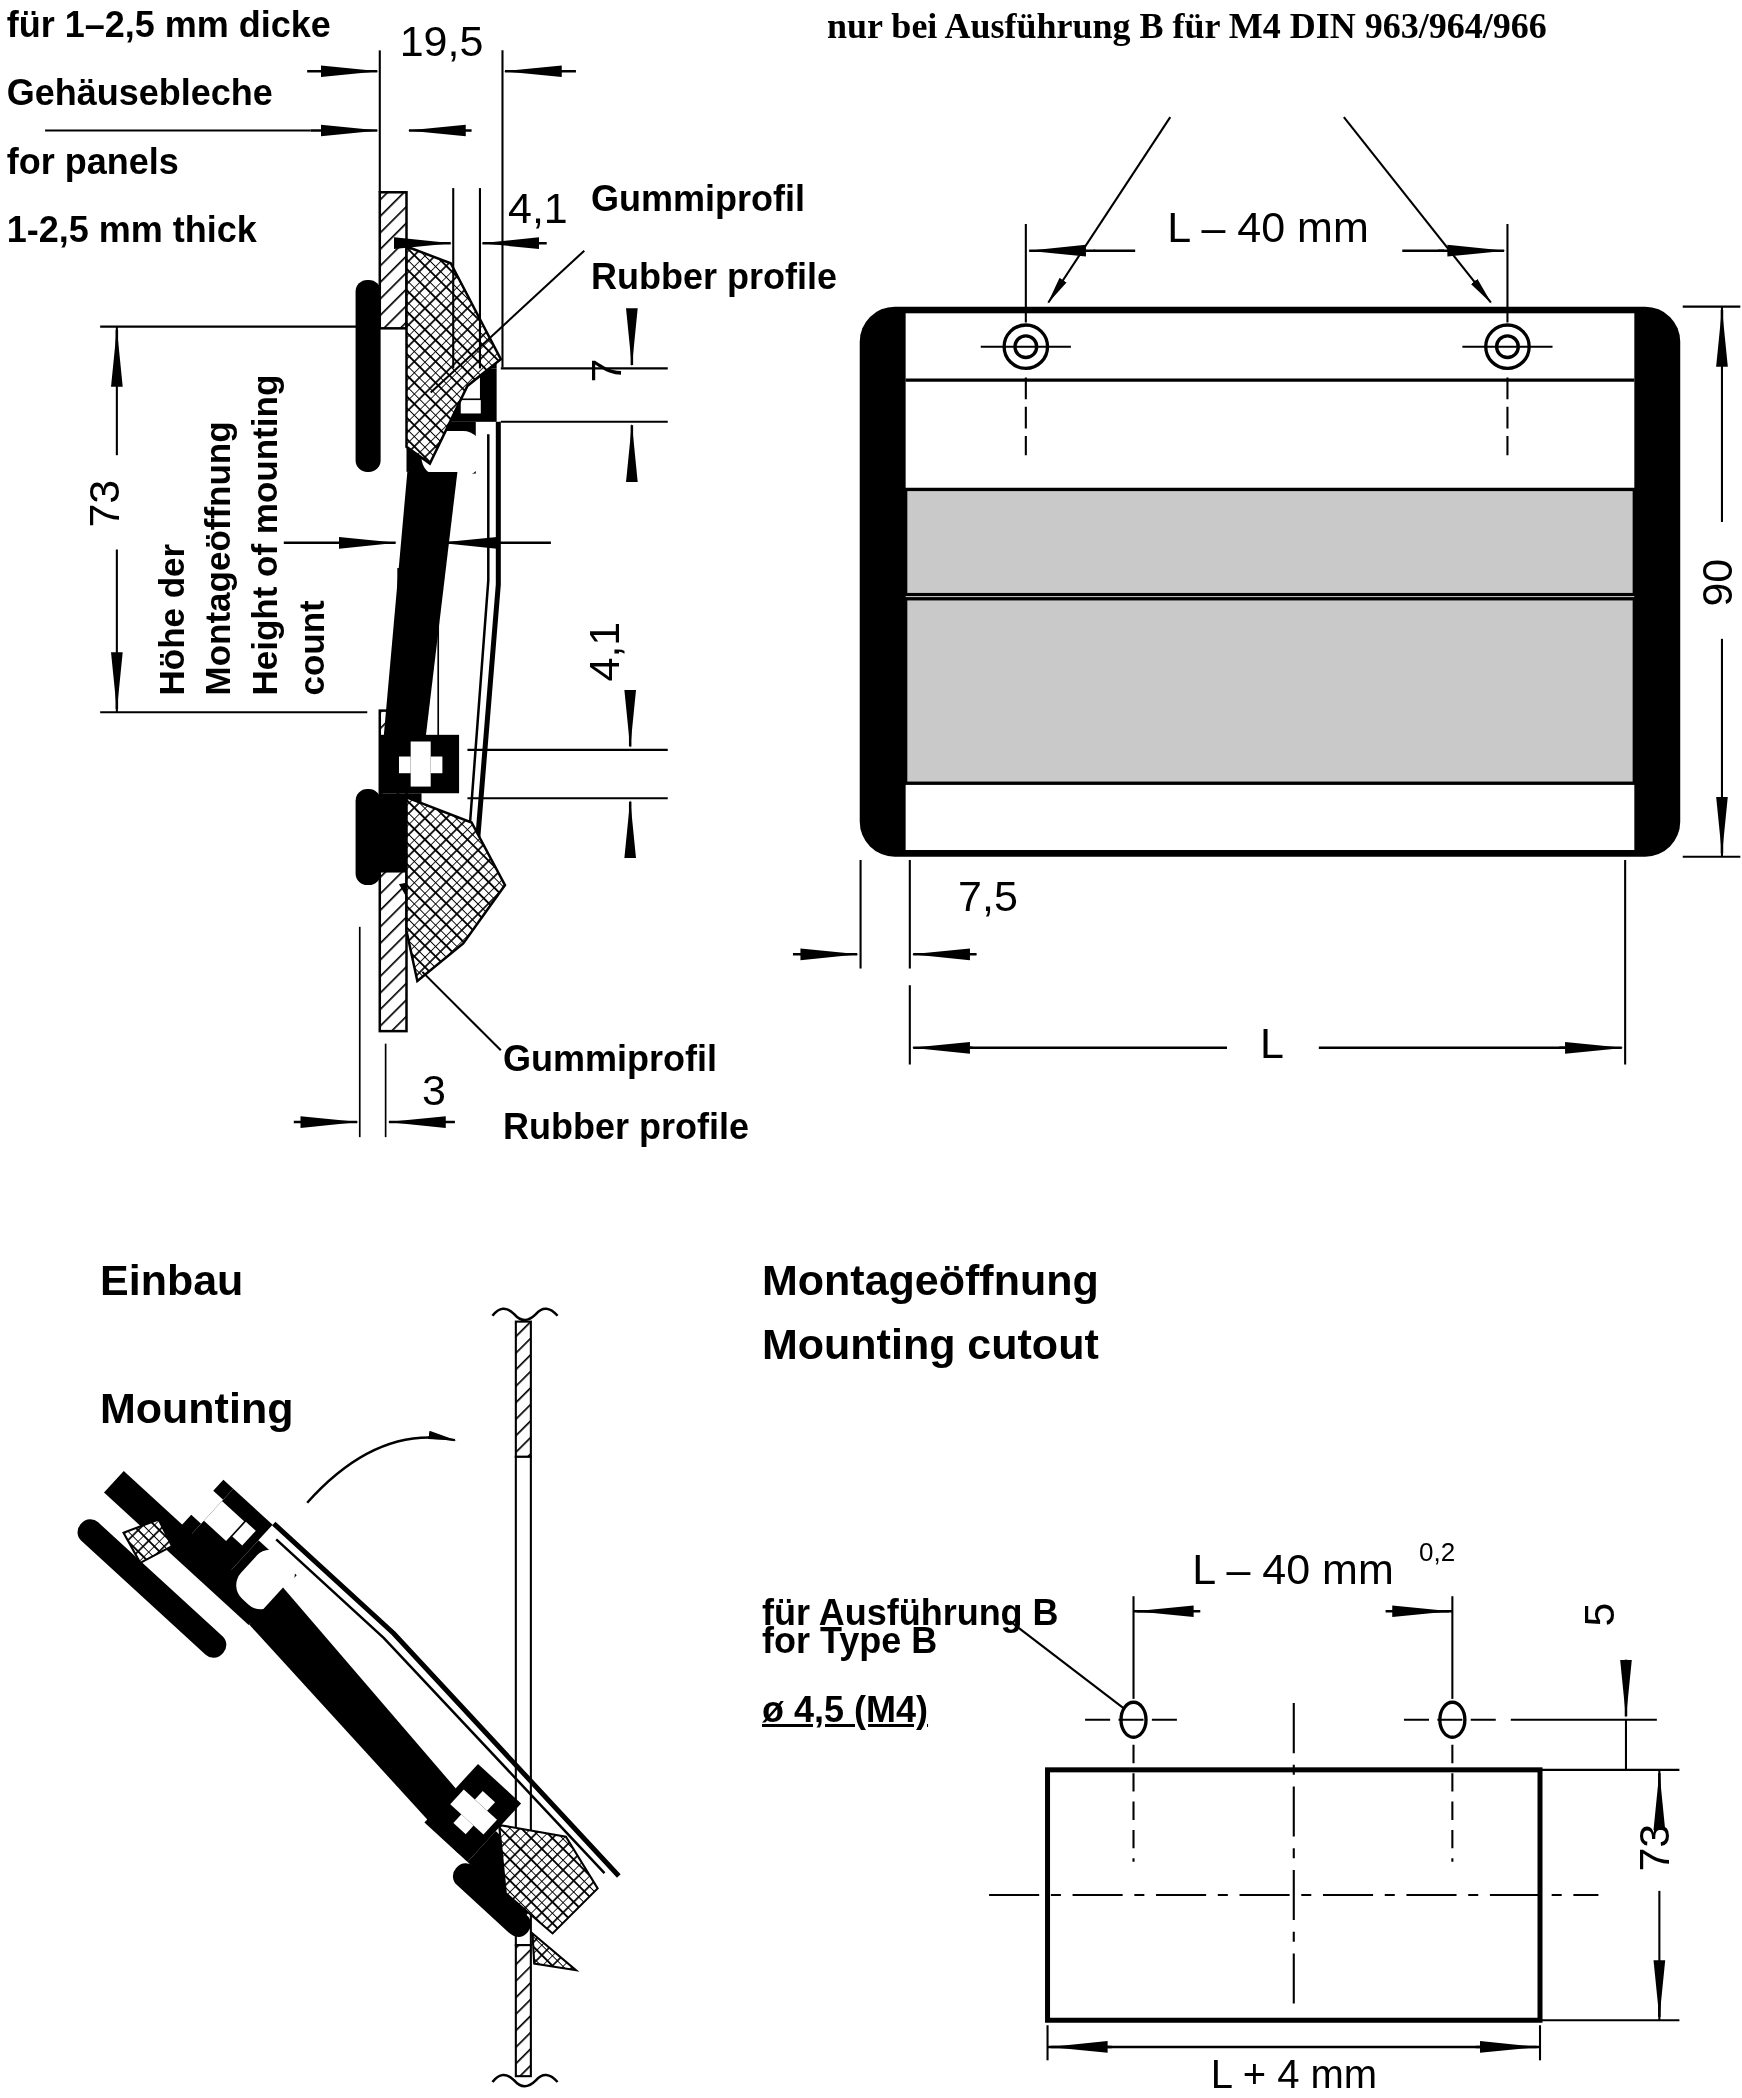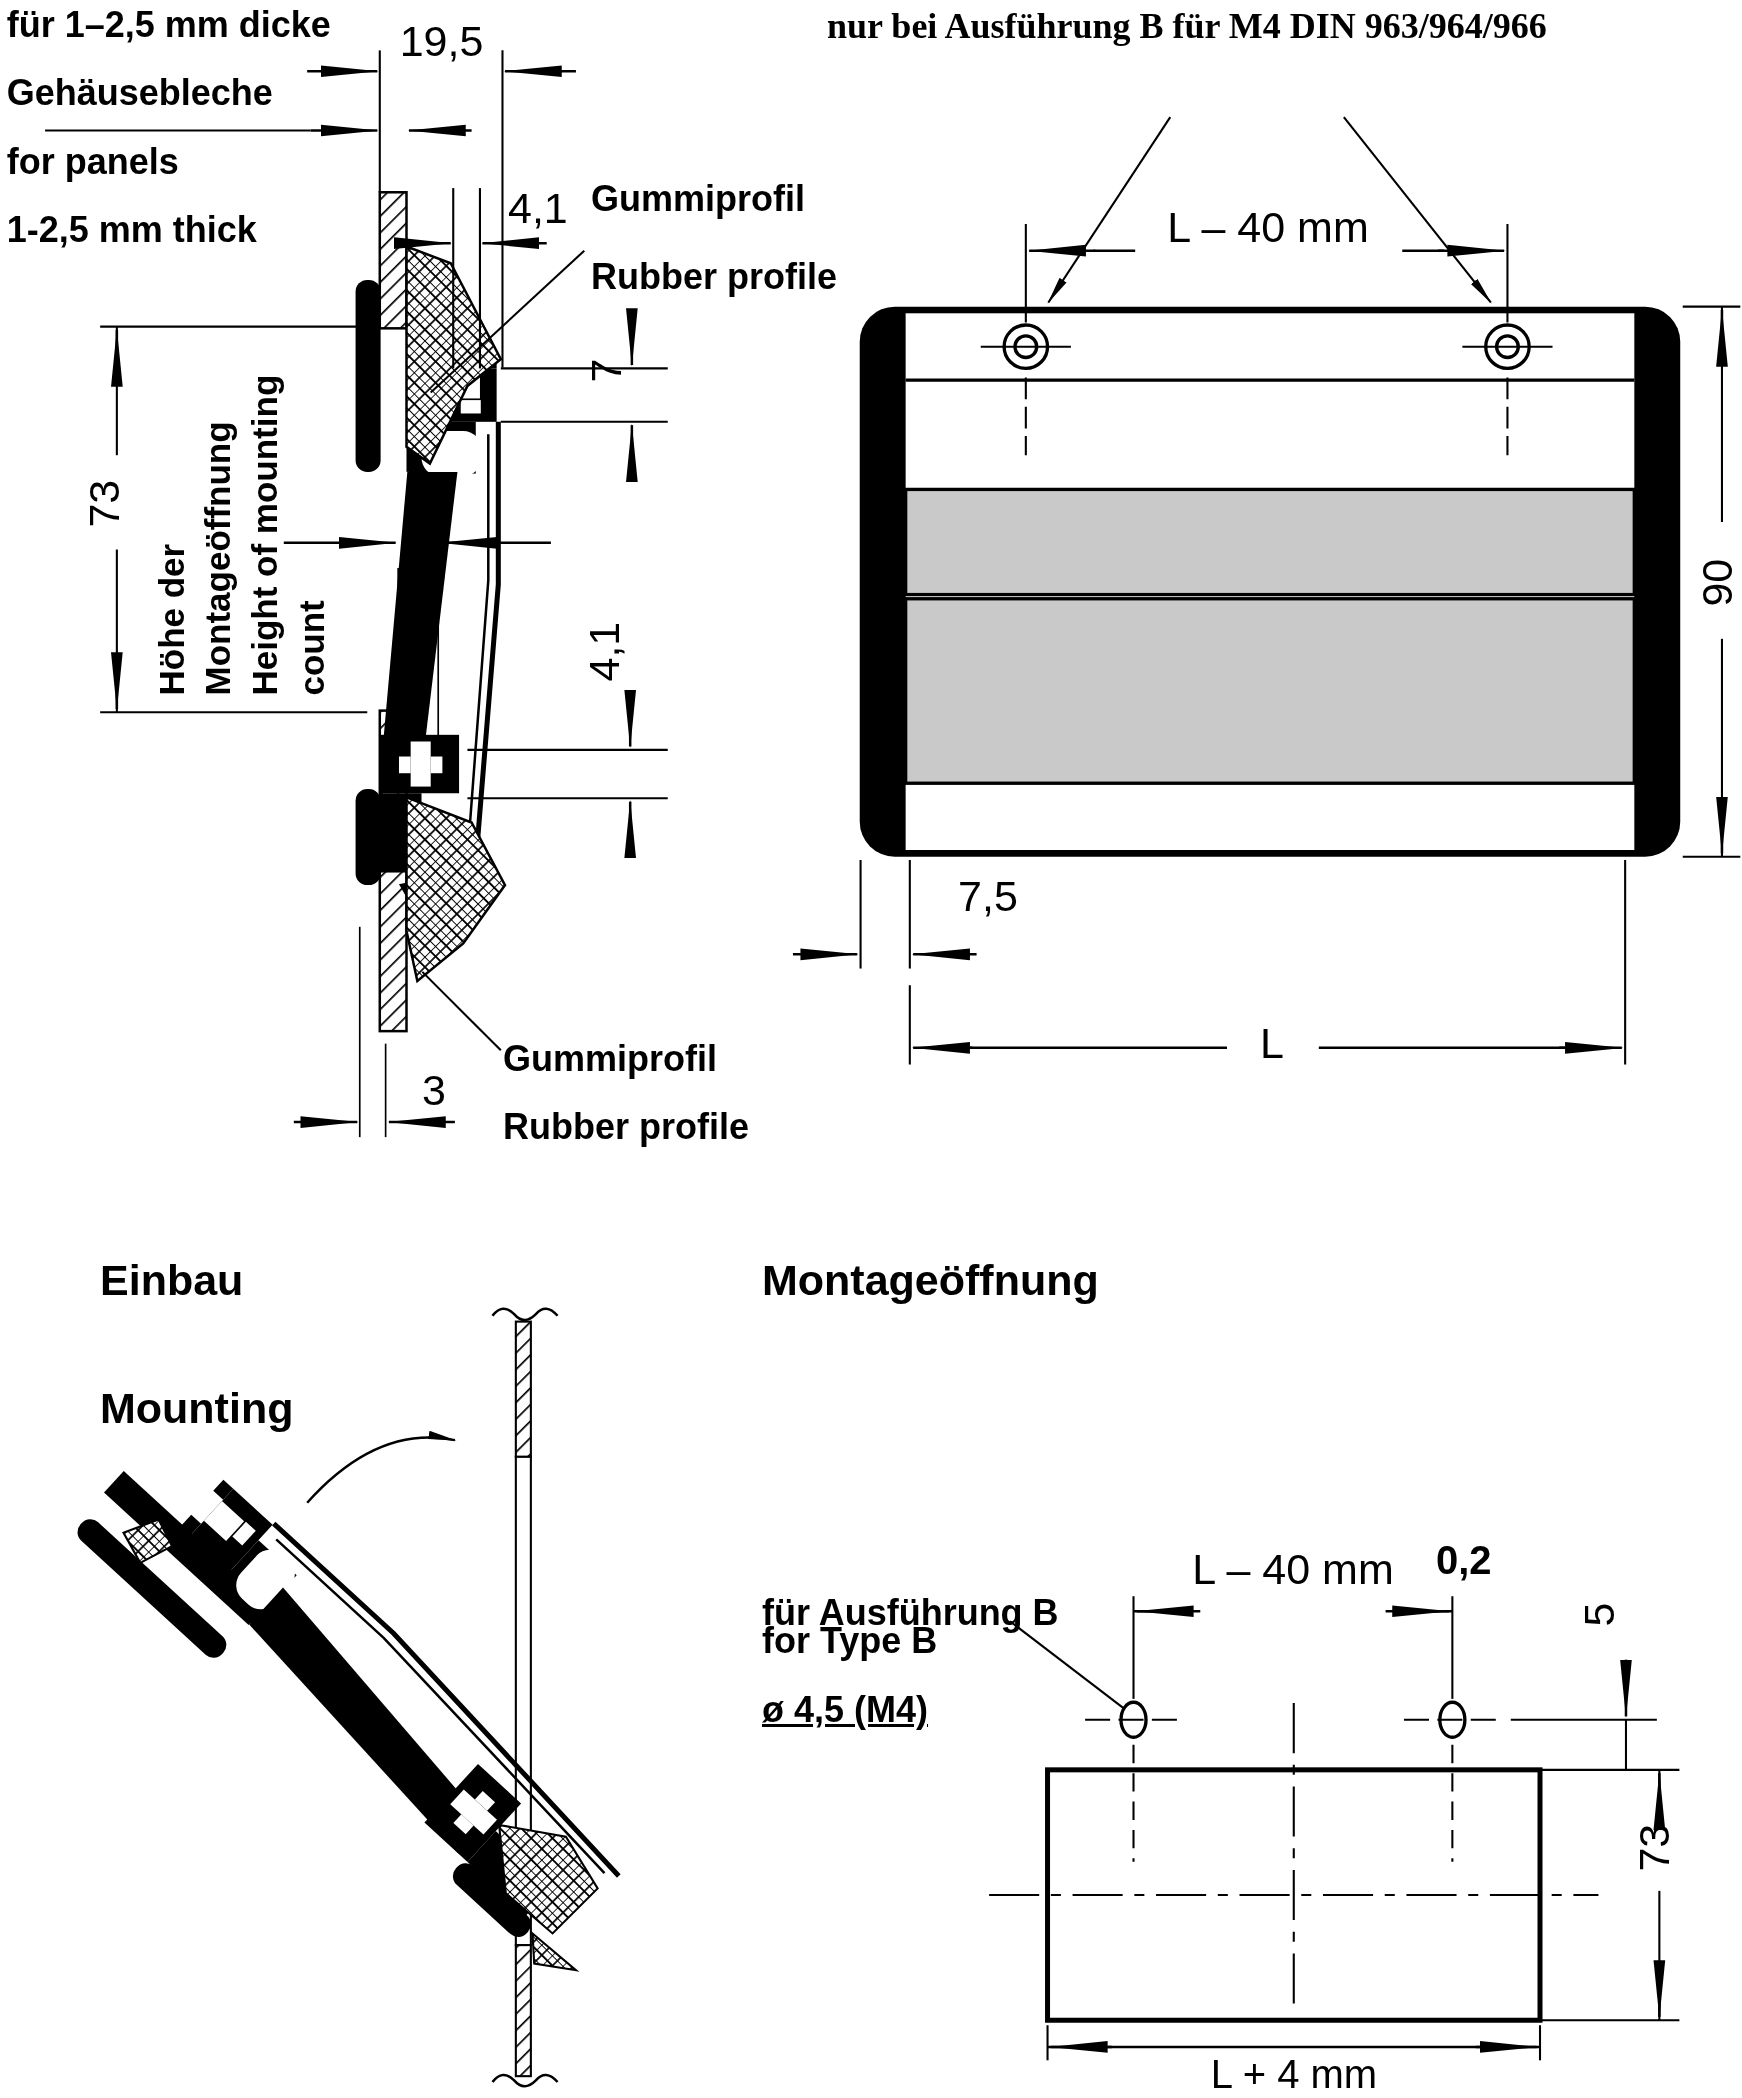--- a/index.html
+++ b/index.html
@@ -4,21 +4,21 @@
 <style>
   html,body{margin:0;padding:0;background:#fff;}
   #canvas{position:relative;width:1742px;height:2099px;background:#fff;overflow:hidden;
           font-family:"Liberation Sans","DejaVu Sans",sans-serif;color:#000;}
   #linework{position:absolute;left:0;top:0;}
   .txt{position:absolute;white-space:nowrap;line-height:1.1;}
   .lbl{font-weight:700;font-size:36px;}
   .lbl42{font-weight:700;font-size:35px;}
   .dim{font-weight:400;font-size:43px;}
   .dim48{font-weight:400;font-size:40px;}
-  .sup{font-weight:700;font-size:40px;margin-left:17px;}
+  .sup{font-weight:400;font-size:26px;}
   .hdr{font-weight:700;font-size:43px;}
   .ctr{text-align:center;}
   .vtext{transform:rotate(-90deg);transform-origin:center center;text-align:center;}
   .rotup{transform:rotate(-90deg);transform-origin:center center;text-align:left;}
 </style>
 </head>
 <body>
 
 <div id="canvas">
 
@@ -252,20 +252,21 @@
 
 <div class="txt dim ctr" style="left:1143px;top:204px;width:250px;">L – 40 mm</div>
 <div class="txt dim vtext" style="left:1651px;top:559px;width:134px;">90</div>
 <div class="txt dim ctr" style="left:938px;top:873px;width:100px;">7,5</div>
 <div class="txt dim ctr" style="left:1247px;top:1020px;width:50px;">L</div>
 
 <div class="txt hdr" style="left:100px;top:1257px;">Einbau</div>
 <div class="txt hdr" style="left:100px;top:1385px;">Mounting</div>
 
 <div class="txt hdr" style="left:762px;top:1257px;">Montageöffnung</div>
+<div class="txt hdr" style="left:762px;top:1321px;">Mounting cutout</div>
 
 <div class="txt lbl" style="left:762px;top:1553px;margin-top:40px;">für Ausführung B</div>
 <div class="txt lbl" style="left:762px;top:1621px;">for Type B</div>
 <div class="txt lbl" style="left:762px;top:1690px;text-decoration:underline;">ø 4,5 (M4)</div>
 
 <div class="txt dim ctr" style="left:1176px;top:1546px;width:234px;">L – 40 mm</div>
 <div class="txt sup" style="left:1419px;top:1538px;">0,2</div>
 <div class="txt dim vtext" style="left:1533px;top:1591px;width:134px;">5</div>
 <div class="txt dim vtext" style="left:1588px;top:1824px;width:134px;">73</div>
 <div class="txt dim48 ctr" style="left:1169px;top:2052px;width:250px;">L + 4 mm</div>

